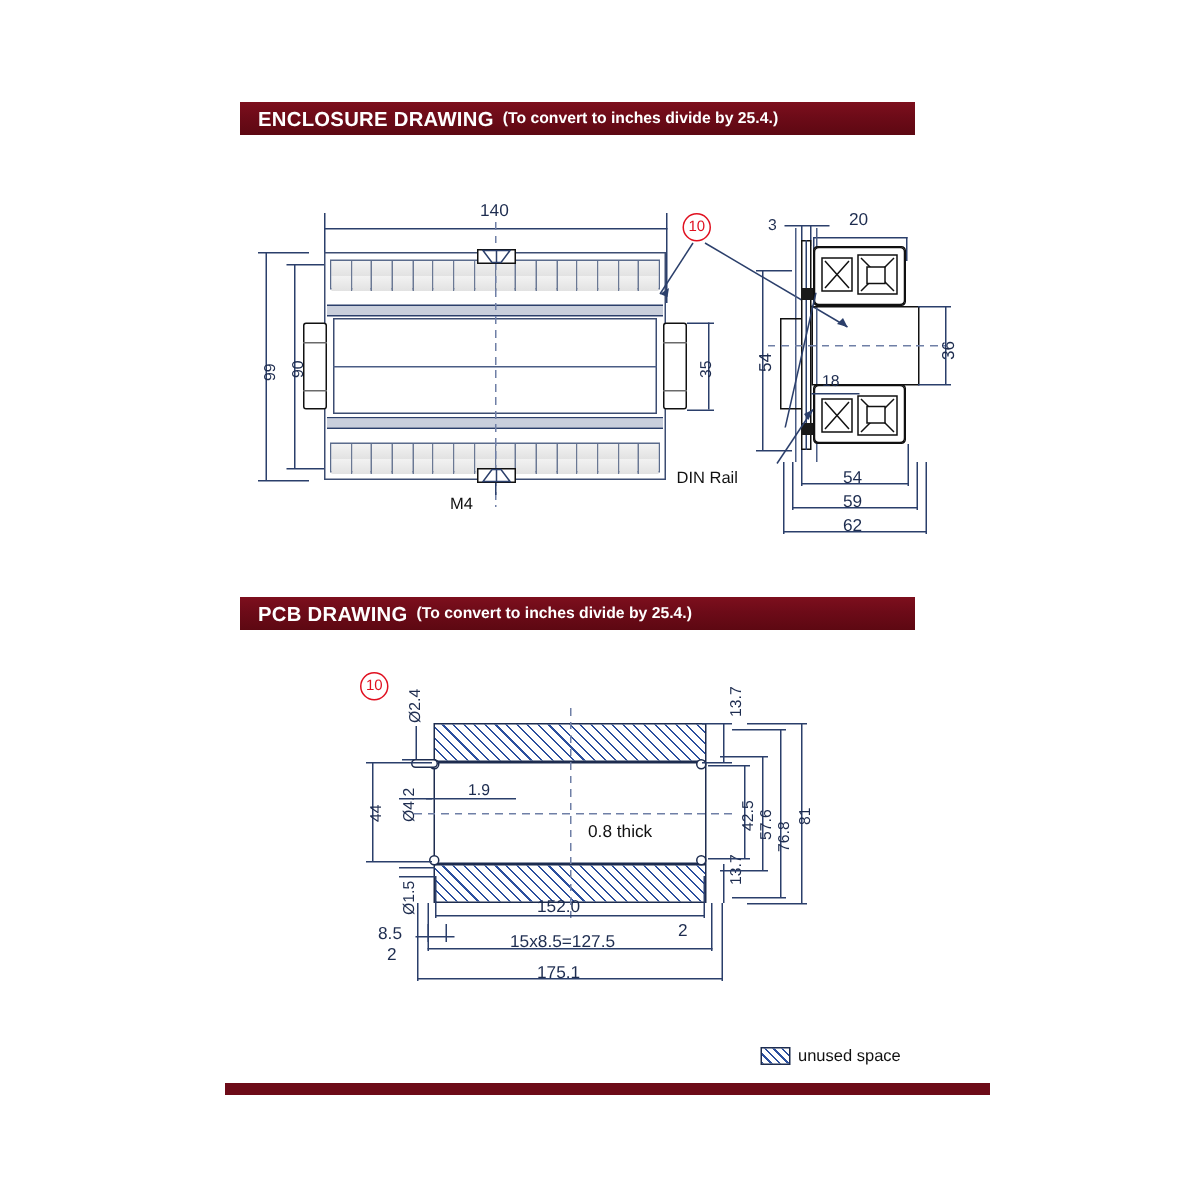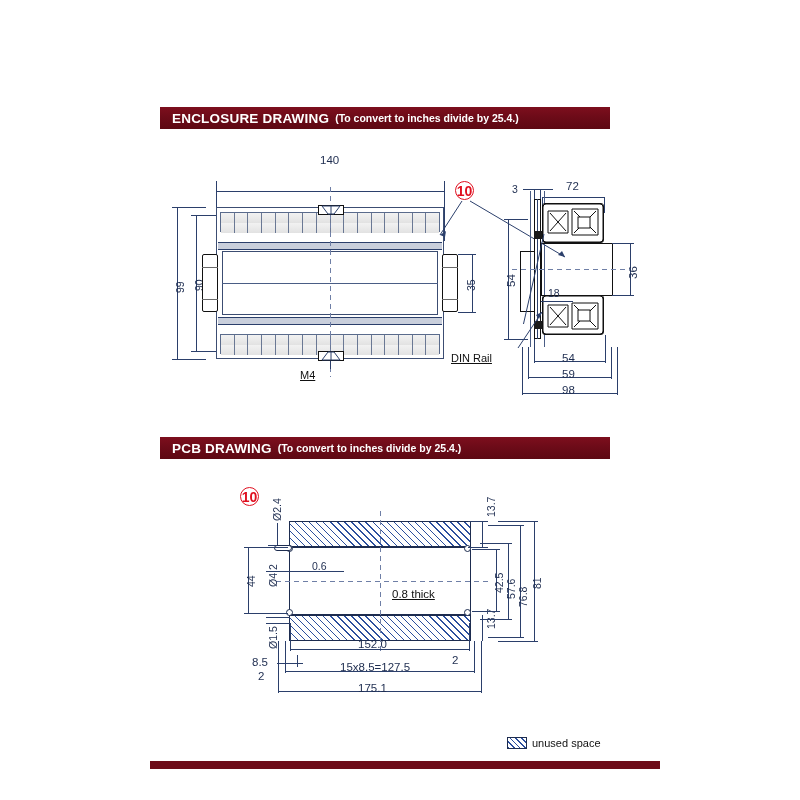--- a/index.html
+++ b/index.html
@@ -2,21 +2,21 @@
 <html><head>
 <meta charset="utf-8">
 <title>Enclosure / PCB Drawing</title>
 <style>
   html,body{margin:0;padding:0;background:#ffffff;}
   body{
     width:800px;height:800px;position:relative;overflow:hidden;
     font-family:"Liberation Sans", sans-serif;
     color:#000;
   }
-  .sheet{position:absolute;inset:0;margin-top:39px;}
+  .sheet{position:absolute;inset:0;}
 
   
   .title-bar{
     position:absolute;
     height:22px;
     background:linear-gradient(180deg,#7d0f1d 0%, #6d0b18 45%, #5d0812 100%);
     display:flex;align-items:center;
     padding-left:12px;
     box-sizing:border-box;
     color:#fff;
@@ -47,30 +47,30 @@
     position:absolute;
     font-size:10.5px;
     color:#1d2c4f;
     font-family:"Liberation Sans", sans-serif;
     white-space:nowrap;
     line-height:1;
   }
   .dim.rot{transform:rotate(-90deg);transform-origin:left top;}
   .dim.big{font-size:11.5px;}
   .lbl{
-    position:absolute;font-size:10.5px;color:#111;white-space:nowrap;line-height:1;text-decoration:underline;
+    position:absolute;font-size:10.5px;color:#111;white-space:nowrap;line-height:1;
   }
 
   
   .callout{
     position:absolute;
     width:19px;height:19px;border-radius:50%;
     border:1.8px solid #e01020;
     color:#e01020;
-    font-size:14px;font-weight:bold;
+    font-size:10px;font-weight:normal;
     display:flex;align-items:center;justify-content:center;
     box-sizing:border-box;
     background:#fff;
   }
 
   
   .hatch{
     position:absolute;
     background-image:repeating-linear-gradient(
       45deg,
@@ -132,21 +132,21 @@
   <div class="title-bar" style="left:160px;top:68px;width:450px;">
     <span class="t-main">ENCLOSURE DRAWING</span>
     <span class="t-sub">(To convert to inches divide by 25.4.)</span>
   </div>
 
   <div class="dwg" style="left:0;top:0;width:520px;height:380px;">
 
     <div class="ln ln-v" style="left:216px;top:142px;height:60px;"></div>
     <div class="ln ln-v" style="left:444px;top:142px;height:60px;"></div>
     <div class="ln ln-h" style="left:216px;top:152px;width:229px;"></div>
-    <div class="dim big" style="left:320px;top:116px;">140</div>
+    <div class="dim big" style="left:320px;top:136px;">140</div>
 
     <div class="ln ln-v" style="left:177px;top:168px;height:152px;"></div>
     <div class="ln ln-h" style="left:172px;top:168px;width:34px;"></div>
     <div class="ln ln-h" style="left:172px;top:320px;width:34px;"></div>
     <div class="dim rot" style="left:175px;top:254px;">99</div>
 
     <div class="ln ln-v" style="left:196px;top:176px;height:136px;"></div>
     <div class="ln ln-h" style="left:191px;top:176px;width:26px;"></div>
     <div class="ln ln-h" style="left:191px;top:312px;width:26px;"></div>
     <div class="dim rot" style="left:194px;top:252px;">90</div>
@@ -283,21 +283,21 @@
   <div class="dwg" style="left:490px;top:0;width:310px;height:380px;">
 
     <div class="dim" style="left:22px;top:145px;">3</div>
     <div class="ln ln-h" style="left:33px;top:150px;width:30px;"></div>
     <div class="ln ln-v" style="left:44px;top:150px;height:14px;"></div>
     <div class="ln ln-v" style="left:50px;top:150px;height:14px;"></div>
 
     <div class="ln ln-h" style="left:52px;top:158px;width:63px;"></div>
     <div class="ln ln-v" style="left:52px;top:158px;height:12px;"></div>
     <div class="ln ln-v" style="left:114px;top:158px;height:16px;"></div>
-    <div class="dim big" style="left:76px;top:142px;">72</div>
+    <div class="dim big" style="left:76px;top:142px;">20</div>
 
     <div class="sv-piece" style="left:44px;top:160px;width:7px;height:140px;"></div>
     <div class="ln ln-v" style="left:47px;top:160px;height:140px;"></div>
 
     <div class="ln ln-v ln-thin" style="left:40px;top:152px;height:156px;"></div>
     <div class="ln ln-v ln-thin" style="left:54px;top:152px;height:156px;"></div>
 
     <div class="sv-hatchdark" style="left:52px;top:164px;width:62px;height:40px;border-radius:3px;"></div>
     <svg width="62" height="40" style="position:absolute;left:52px;top:164px;">
       <rect x="1" y="1" width="60" height="38" fill="#fff" stroke="#111" stroke-width="1" rx="3"></rect>
@@ -348,21 +348,21 @@
     <div class="dim big" style="left:72px;top:314px;">54</div>
 
     <div class="ln ln-h" style="left:38px;top:338px;width:84px;"></div>
     <div class="ln ln-v" style="left:38px;top:308px;height:32px;"></div>
     <div class="ln ln-v" style="left:121px;top:308px;height:32px;"></div>
     <div class="dim big" style="left:72px;top:330px;">59</div>
 
     <div class="ln ln-h" style="left:32px;top:354px;width:96px;"></div>
     <div class="ln ln-v" style="left:32px;top:308px;height:48px;"></div>
     <div class="ln ln-v" style="left:127px;top:308px;height:48px;"></div>
-    <div class="dim big" style="left:72px;top:346px;">98</div>
+    <div class="dim big" style="left:72px;top:346px;">62</div>
 
     <div class="centerline-h" style="left:22px;top:230px;width:118px;"></div>
   </div>
 
   <div class="lbl" style="left:451px;top:314px;font-size:11px;">DIN Rail</div>
   <svg width="110" height="90" style="position:absolute;left:470px;top:225px;">
     <line x1="48" y1="84" x2="72" y2="48" stroke="#2b3f6b" stroke-width="1"></line>
     <line x1="72" y1="48" x2="72" y2="48" stroke="#2b3f6b" stroke-width="1"></line>
     <polygon points="72,48 66,51 69,55" fill="#2b3f6b"></polygon>
   </svg>
@@ -392,21 +392,21 @@
     <div class="centerline-h" style="left:276px;top:122px;width:212px;"></div>
     <div class="centerline" style="left:380px;top:52px;width:1px;height:140px;"></div>
 
     <div class="circle-hole" style="left:286px;top:86px;width:7px;height:7px;"></div>
     <div class="circle-hole" style="left:464px;top:86px;width:7px;height:7px;"></div>
     <div class="circle-hole" style="left:286px;top:150px;width:7px;height:7px;"></div>
     <div class="circle-hole" style="left:464px;top:150px;width:7px;height:7px;"></div>
 
     <div class="pcb-body" style="left:274px;top:86px;width:18px;height:6px;border-radius:3px;"></div>
 
-    <div class="dim" style="left:312px;top:102px;">0.6</div>
+    <div class="dim" style="left:312px;top:102px;">1.9</div>
     <div class="ln ln-h" style="left:284px;top:112px;width:60px;"></div>
 
     <div class="lbl" style="left:392px;top:130px;font-size:11.5px;color:#111;">0.8 thick</div>
 
     <div class="ln ln-v" style="left:248px;top:88px;height:66px;"></div>
     <div class="ln ln-h" style="left:244px;top:88px;width:44px;"></div>
     <div class="ln ln-h" style="left:244px;top:154px;width:44px;"></div>
     <div class="dim" style="left:246px;top:128px;transform:rotate(-90deg);transform-origin:left top;">44</div>
 
     <div class="dim" style="left:268px;top:128px;transform:rotate(-90deg);transform-origin:left top;">Ø4.2</div>

